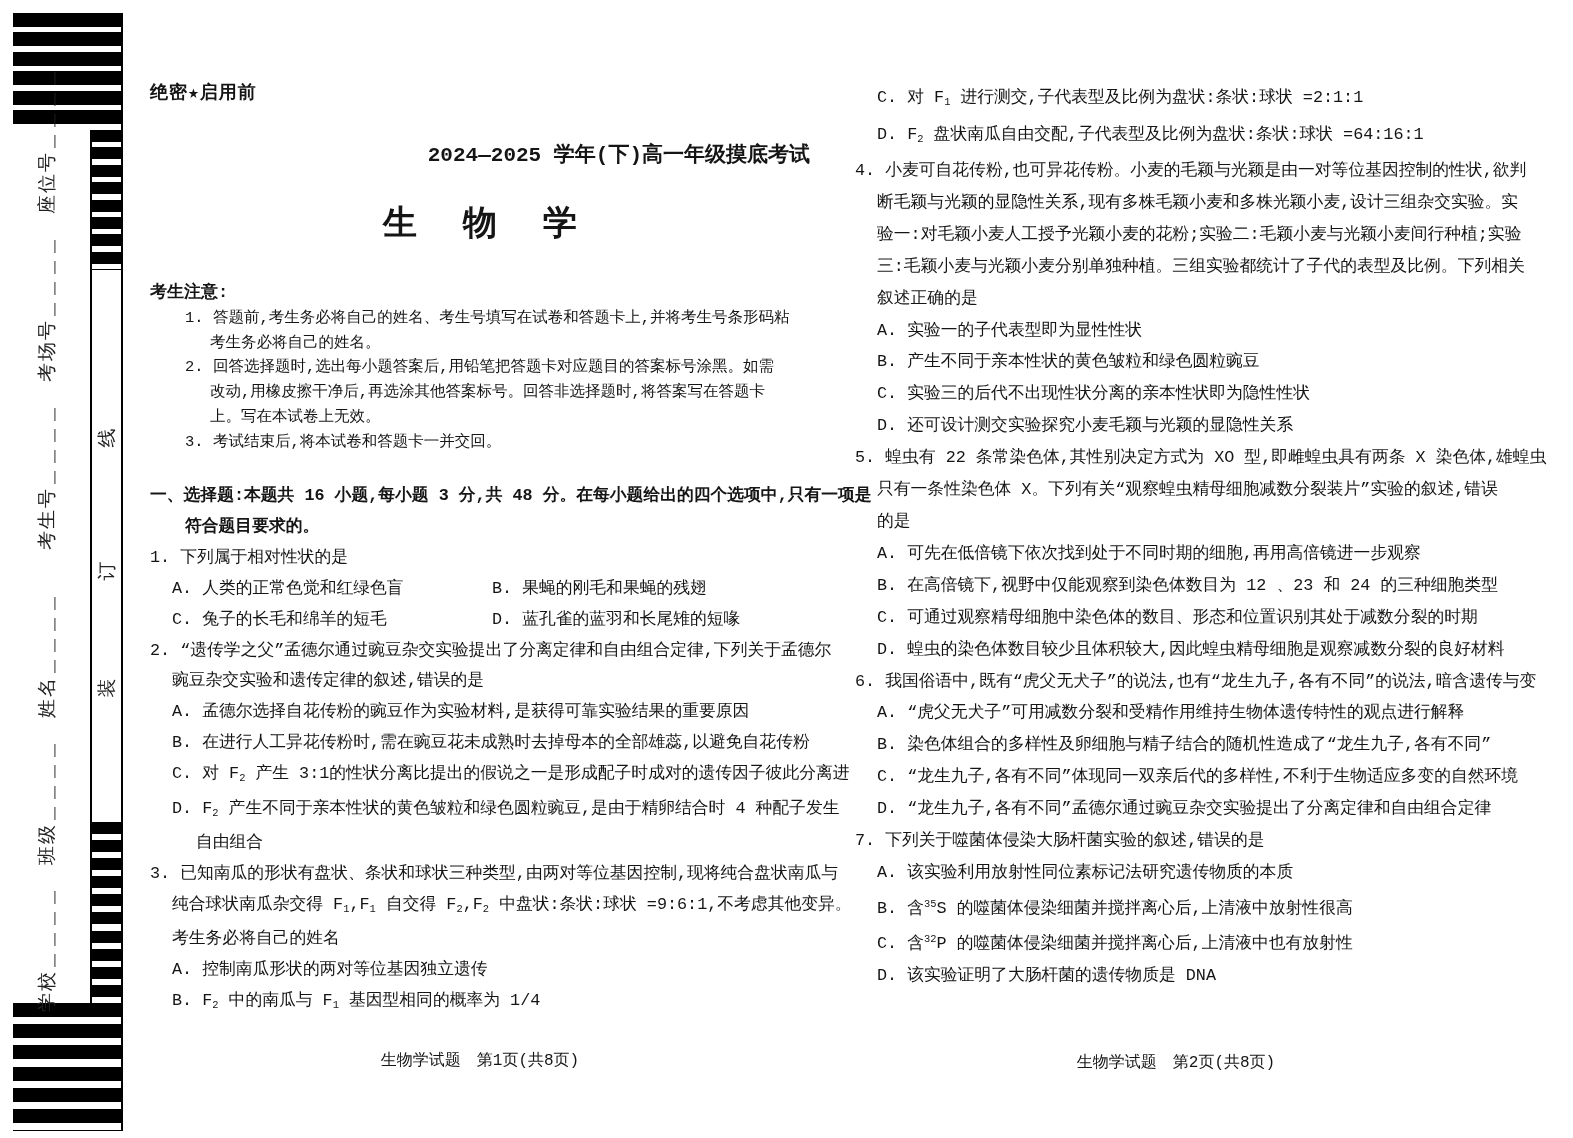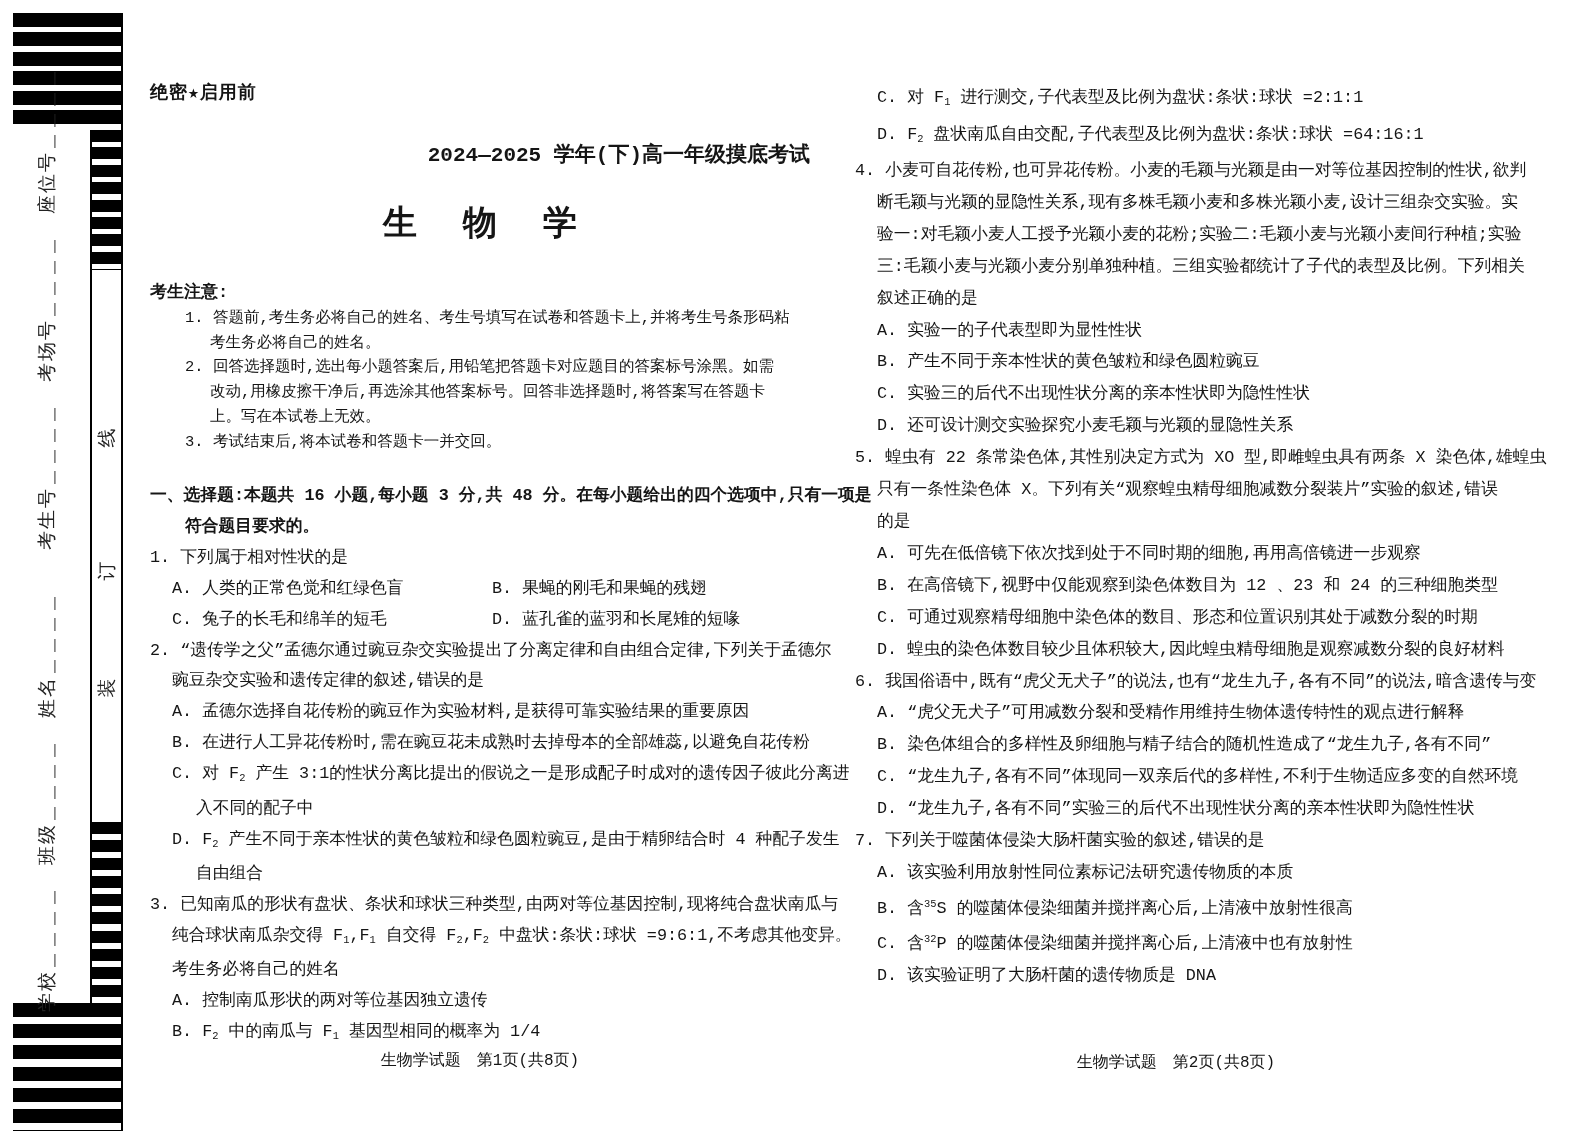--- a/index.html
+++ b/index.html
@@ -100,21 +100,20 @@
         <div class="ln sec">一、选择题:本题共 16 小题,每小题 3 分,共 48 分。在每小题给出的四个选项中,只有一项是</div>
         <div class="ln sec2">符合题目要求的。</div>
         <div class="ln q">1. 下列属于相对性状的是</div>
         <div class="ln opt"><span class="o2l">A. 人类的正常色觉和红绿色盲</span><span class="o2r">B. 果蝇的刚毛和果蝇的残翅</span></div>
         <div class="ln opt"><span class="o2l">C. 兔子的长毛和绵羊的短毛</span><span class="o2r">D. 蓝孔雀的蓝羽和长尾雉的短喙</span></div>
         <div class="ln q">2. “遗传学之父”孟德尔通过豌豆杂交实验提出了分离定律和自由组合定律,下列关于孟德尔</div>
         <div class="ln qc">豌豆杂交实验和遗传定律的叙述,错误的是</div>
         <div class="ln opt">A. 孟德尔选择自花传粉的豌豆作为实验材料,是获得可靠实验结果的重要原因</div>
         <div class="ln opt">B. 在进行人工异花传粉时,需在豌豆花未成熟时去掉母本的全部雄蕊,以避免自花传粉</div>
         <div class="ln opt">C. 对 F<sub>2</sub> 产生 3:1的性状分离比提出的假说之一是形成配子时成对的遗传因子彼此分离进</div>
-        <div class="ln optc">入不同的配子中</div>
         <div class="ln opt">D. F<sub>2</sub> 产生不同于亲本性状的黄色皱粒和绿色圆粒豌豆,是由于精卵结合时 4 种配子发生</div>
         <div class="ln optc">自由组合</div>
         <div class="ln q">3. 已知南瓜的形状有盘状、条状和球状三种类型,由两对等位基因控制,现将纯合盘状南瓜与</div>
         <div class="ln qc">纯合球状南瓜杂交得 F<sub>1</sub>,F<sub>1</sub> 自交得 F<sub>2</sub>,F<sub>2</sub> 中盘状:条状:球状 =9:6:1,不考虑其他变异。</div>
         <div class="ln qc">考生务必将自己的姓名</div>
         <div class="ln opt">A. 控制南瓜形状的两对等位基因独立遗传</div>
         <div class="ln opt">B. F<sub>2</sub> 中的南瓜与 F<sub>1</sub> 基因型相同的概率为 1/4</div>
       </div>
     <div class="footer">生物学试题　第1页(共8页)</div>
   </div>
@@ -136,21 +135,21 @@
         <div class="ln qc">只有一条性染色体 X。下列有关“观察蝗虫精母细胞减数分裂装片”实验的叙述,错误</div>
         <div class="ln qc">的是</div>
         <div class="ln opt">A. 可先在低倍镜下依次找到处于不同时期的细胞,再用高倍镜进一步观察</div>
         <div class="ln opt">B. 在高倍镜下,视野中仅能观察到染色体数目为 12 、23 和 24 的三种细胞类型</div>
         <div class="ln opt">C. 可通过观察精母细胞中染色体的数目、形态和位置识别其处于减数分裂的时期</div>
         <div class="ln opt">D. 蝗虫的染色体数目较少且体积较大,因此蝗虫精母细胞是观察减数分裂的良好材料</div>
         <div class="ln q">6. 我国俗语中,既有“虎父无犬子”的说法,也有“龙生九子,各有不同”的说法,暗含遗传与变</div>
         <div class="ln opt">A. “虎父无犬子”可用减数分裂和受精作用维持生物体遗传特性的观点进行解释</div>
         <div class="ln opt">B. 染色体组合的多样性及卵细胞与精子结合的随机性造成了“龙生九子,各有不同”</div>
         <div class="ln opt">C. “龙生九子,各有不同”体现同一双亲后代的多样性,不利于生物适应多变的自然环境</div>
-        <div class="ln opt">D. “龙生九子,各有不同”实验三的后代不出现性状分离的亲本性状即为隐性性状</div>
+        <div class="ln opt">D. “龙生九子,各有不同”孟德尔通过豌豆杂交实验提出了分离定律和自由组合定律</div>
         <div class="ln q">7. 下列关于噬菌体侵染大肠杆菌实验的叙述,错误的是</div>
         <div class="ln opt">A. 该实验利用放射性同位素标记法研究遗传物质的本质</div>
         <div class="ln opt">B. 含<sup>35</sup>S 的噬菌体侵染细菌并搅拌离心后,上清液中放射性很高</div>
         <div class="ln opt">C. 含<sup>32</sup>P 的噬菌体侵染细菌并搅拌离心后,上清液中也有放射性</div>
         <div class="ln opt">D. 该实验证明了大肠杆菌的遗传物质是 DNA</div>
       </div>
     <div class="footer">生物学试题　第2页(共8页)</div>
   </div>
 
 </div>

